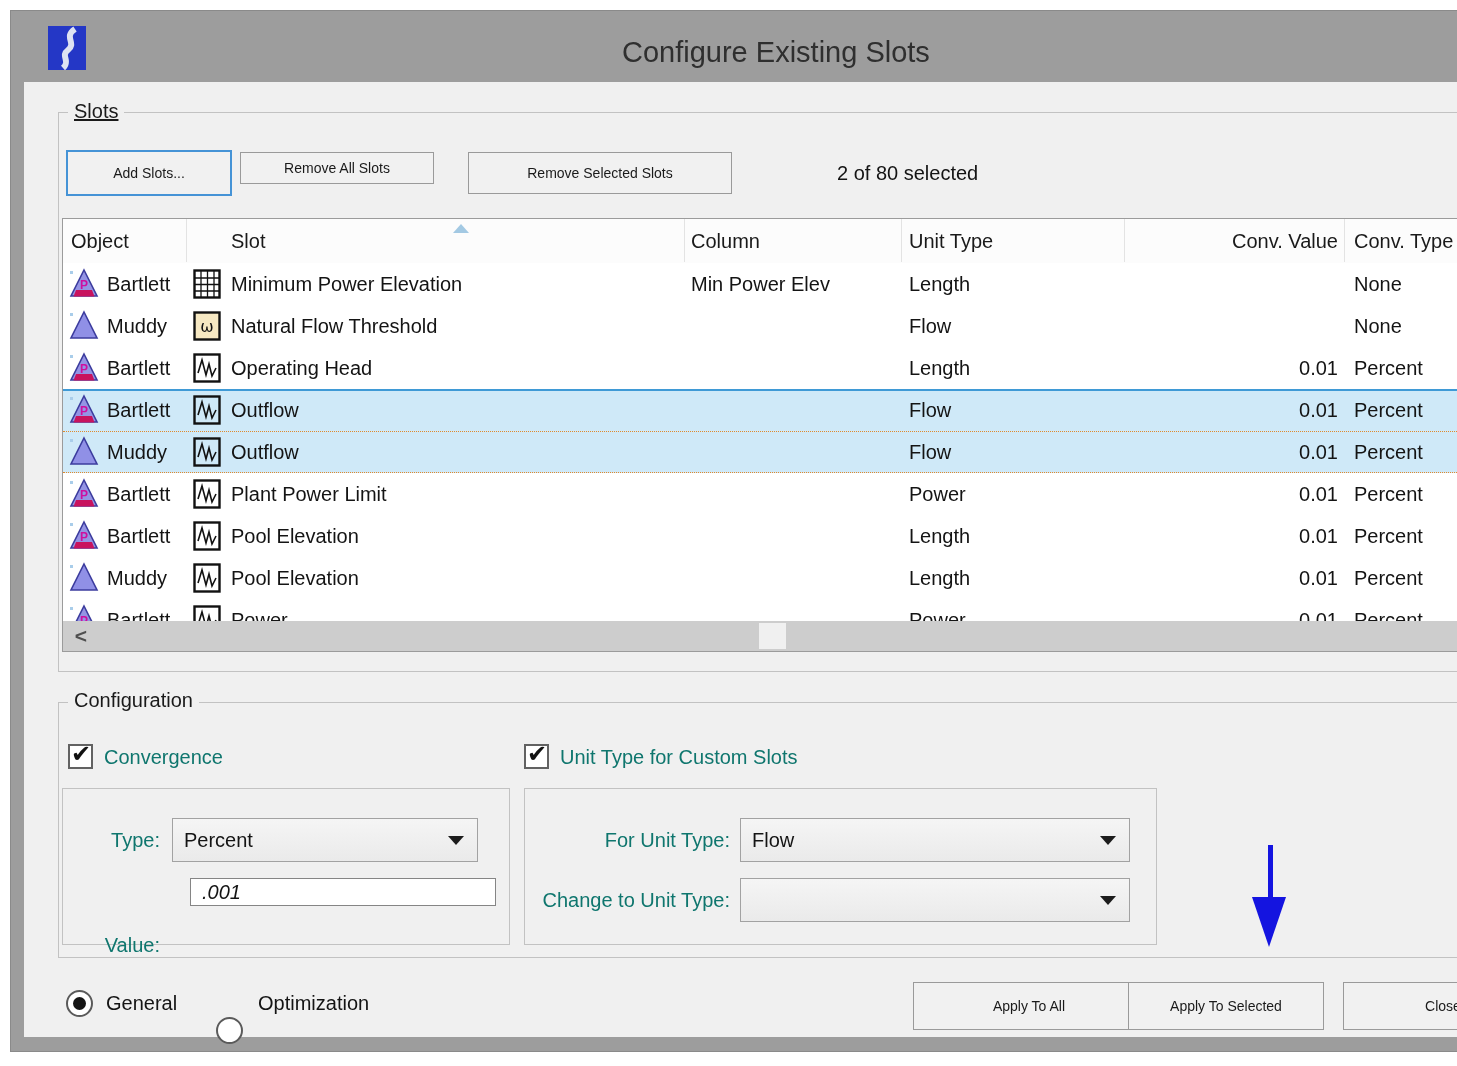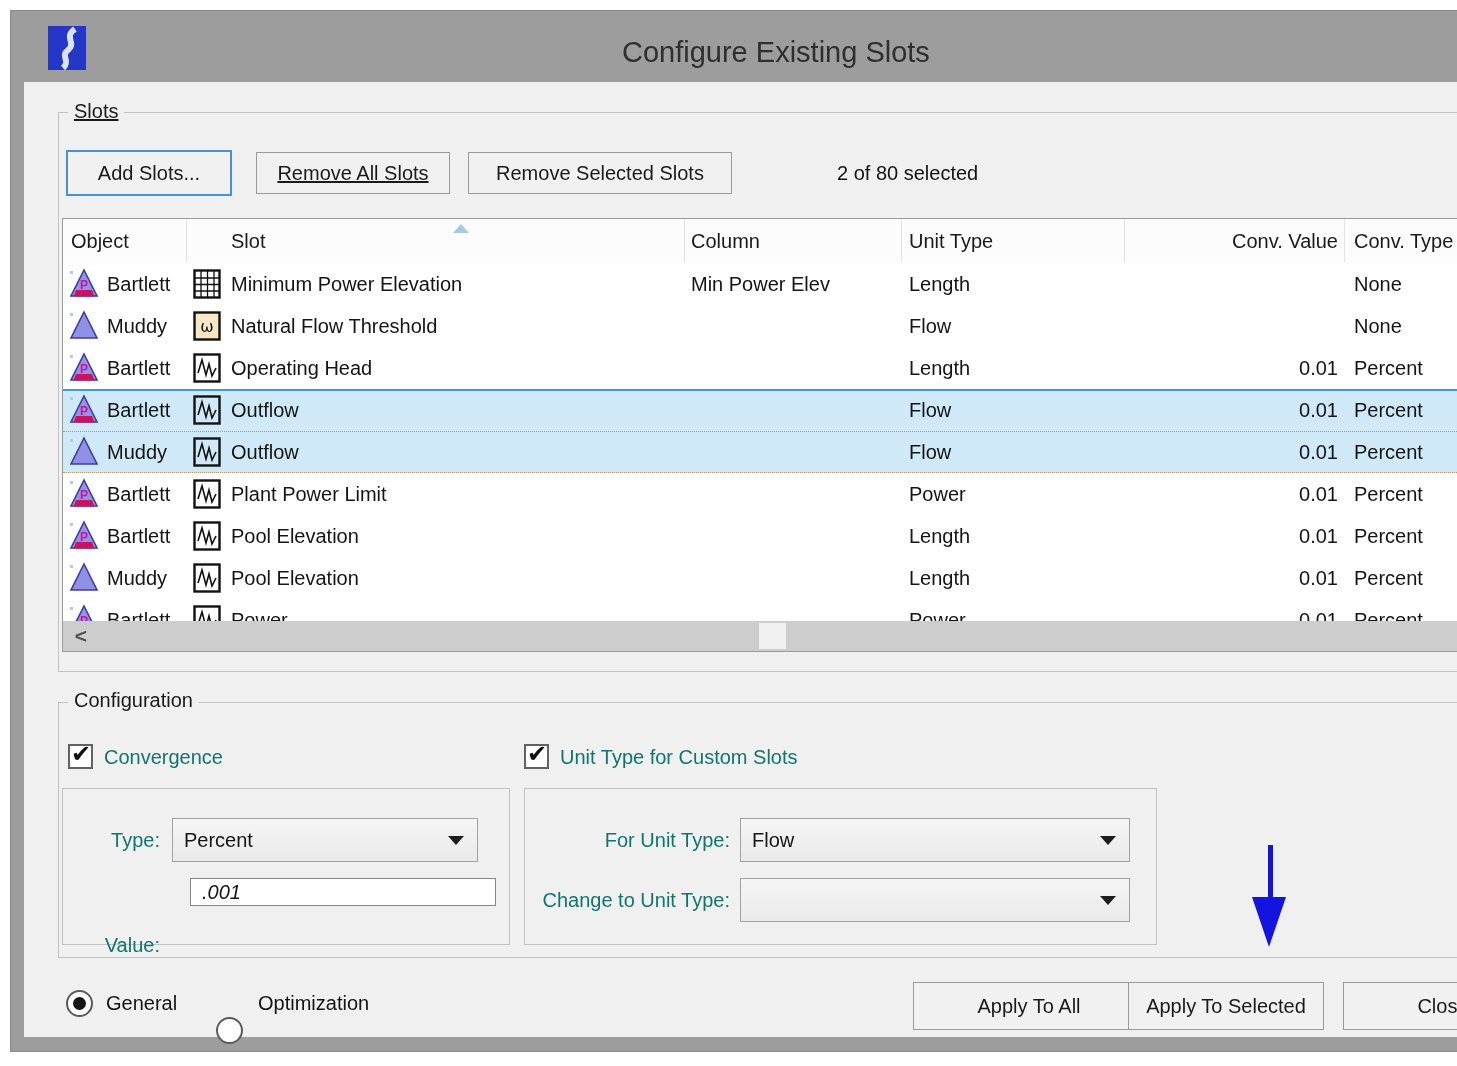--- a/index.html
+++ b/index.html
@@ -9,21 +9,21 @@
   
   .window{left:10px;top:10px;width:1450px;height:1042px;background:#9d9d9d;border:1px solid #8a8a8a;box-sizing:border-box;}
   .content-bg{left:24px;top:82px;width:1440px;height:955px;background:#f0f0f0;}
   .titlebar-title{left:622px;top:36px;font-size:29px;color:#2f2f2f;white-space:nowrap;}
   .appicon{left:48px;top:26px;width:38px;height:44px;}
   
   .gbox{border:1px solid #c2c2c2;box-sizing:border-box;}
   .glabel{background:#f0f0f0;padding:0 6px;font-size:20px;color:#1a1a1a;white-space:nowrap;}
   
   .btn{display:flex;align-items:center;justify-content:center;background:#f1f1f1;border:1px solid #9a9a9a;
-       box-sizing:border-box;font-size:20px;color:#1a1a1a;white-space:nowrap;cursor:default;}
+       box-sizing:border-box;font-size:14px;color:#1a1a1a;white-space:nowrap;cursor:default;}
   .btn.focus{border:2px solid #4593d6;}
   
   .table{left:62px;top:218px;width:1400px;height:434px;background:#ffffff;border:1px solid #9b9b9b;box-sizing:border-box;overflow:hidden;}
   .thead{position:absolute;left:0;top:0;right:0;height:44px;background:#fcfcfc;border-bottom:1px solid #b9d9ef;}
   .hcell{position:absolute;top:0;height:44px;line-height:44px;white-space:nowrap;color:#1a1a1a;}
   .hsep{position:absolute;top:0;width:1px;height:43px;background:#e3e3e3;}
   .sortind{position:absolute;left:390px;top:5px;width:0;height:0;border-left:8px solid transparent;border-right:8px solid transparent;border-bottom:9px solid #a3c9e3;}
   .tbody{position:absolute;left:0;top:44px;right:0;height:358px;overflow:hidden;}
   .trow{position:relative;height:42px;background:#ffffff;}
   .trow.sel{background:#cfe9f8;}
@@ -74,21 +74,21 @@
   </div>
   <div class="abs titlebar-title">Configure Existing Slots</div>
   <div class="abs content-bg"></div>
 
   <div class="abs gbox" style="left:58px;top:112px;width:1420px;height:560px;"></div>
   <div class="abs glabel" style="left:68px;top:100px;text-decoration:underline;">Slots</div>
 
   <div class="abs btn focus" style="left:66px;top:150px;width:166px;height:46px;">
     <span>Add Slots...</span>
   </div>
-  <div class="abs btn" style="left:256px;top:152px;width:194px;height:42px;text-decoration:underline;">
+  <div class="abs btn" style="left:240px;top:152px;width:194px;height:32px;">
     <span>Remove All Slots</span>
   </div>
   <div class="abs btn" style="left:468px;top:152px;width:264px;height:42px;">
     <span>Remove Selected Slots</span>
   </div>
   <div class="abs status" style="left:837px;top:162px;">2 of 80 selected</div>
 
   <div class="abs table">
     <div class="thead">
       <div class="hsep" style="left:123px;"></div>

